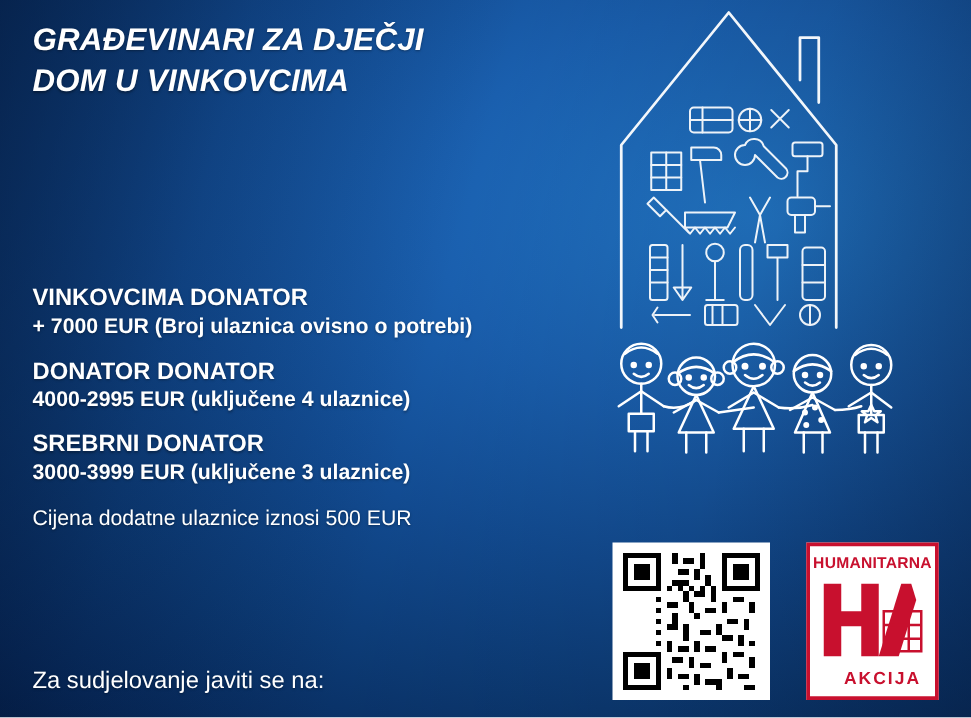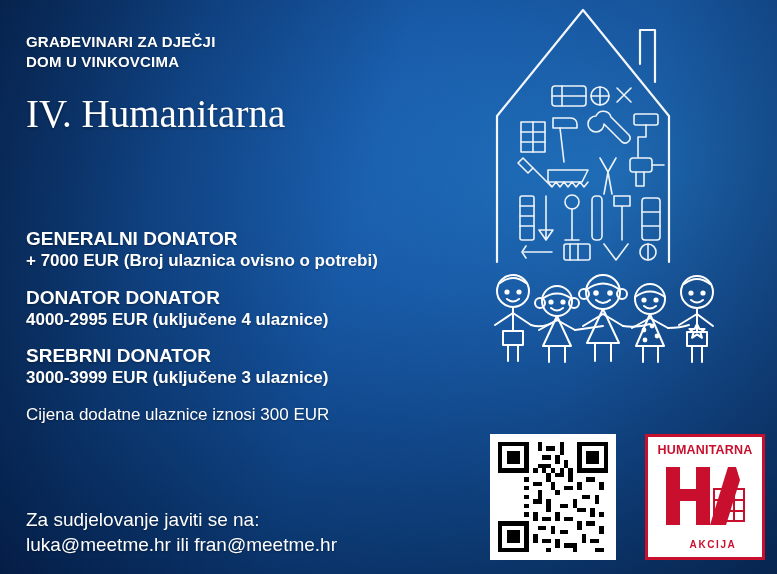--- a/index.html
+++ b/index.html
@@ -35,28 +35,29 @@
     z-index: 5;
   }
   .art-layer {
     z-index: 3;
   }
 
   
   .kicker {
     position: absolute;
     left: 26px;
-    top: 32px;
+    top: 16px;
     color: #ffffff;
     font-weight: bold;
-    font-size: 15px;
+    font-size: 25px;
     line-height: 1.32;
     letter-spacing: 0.2px;
     text-shadow: 0 1px 2px rgba(0,0,0,0.35);
     max-width: 330px;
+    font-style: italic;
   }
   .title {
     position: absolute;
     left: 26px;
     top: 90px;
     color: #ffffff;
     font-family: "Liberation Serif", serif;
     font-size: 39px;
     line-height: 1.24;
     font-weight: normal;
@@ -129,21 +130,21 @@
     top: 8px;
     width: 110px;
     height: 110px;
   }
 
   
   .logo-box {
     position: absolute;
     left: 645px;
     top: 434px;
-    width: 120px;
+    width: 106px;
     height: 126px;
     background: #ffffff;
     border: 3px solid #c8102e;
     box-sizing: border-box;
     z-index: 6;
   }
   .logo-top {
     position: absolute;
     top: 6px;
     left: 0;
@@ -155,21 +156,21 @@
     letter-spacing: 0.2px;
   }
   .logo-bottom {
     position: absolute;
     bottom: 7px;
     left: 16px;
     right: 0;
     text-align: center;
     color: #c8102e;
     font-weight: bold;
-    font-size: 10px;
+    font-size: 14px;
     letter-spacing: 1.6px;
   }
   .logo-mark {
     position: absolute;
     top: 26px;
     left: 50%;
     transform: translateX(-50%);
     width: 86px;
     height: 66px;
   }
@@ -302,42 +303,40 @@
   </div>
 
   <div class="layer text-layer">
 
     <div class="kicker">
       <div>GRAĐEVINARI ZA DJEČJI</div>
       <div>DOM U VINKOVCIMA</div>
     </div>
 
     <div class="title">
-      <div>IV. Humanitarna</div>
     </div>
 
     <div class="tiers">
       <div class="tier">
-        <div class="tier-name">GENERALNI DONATOR</div>
+        <div class="tier-name">VINKOVCIMA DONATOR</div>
         <div class="tier-detail">+ 7000  EUR (Broj ulaznica ovisno o potrebi)</div>
       </div>
       <div class="tier">
         <div class="tier-name">DONATOR DONATOR</div>
         <div class="tier-detail">4000-2995 EUR (uključene 4 ulaznice)</div>
       </div>
       <div class="tier">
         <div class="tier-name">SREBRNI DONATOR</div>
         <div class="tier-detail">3000-3999 EUR (uključene 3 ulaznice)</div>
       </div>
-      <div class="note">Cijena dodatne ulaznice iznosi 300 EUR</div>
+      <div class="note">Cijena dodatne ulaznice iznosi 500 EUR</div>
     </div>
 
     <div class="contact">
       <div class="contact-line">Za sudjelovanje javiti se na:</div>
-      <div class="contact-line">luka@meetme.hr ili fran@meetme.hr</div>
     </div>
   </div>
 
   <div class="qr-box">
     <svg class="qr-inner" viewBox="0 0 25 25" shape-rendering="crispEdges">
       <rect width="25" height="25" fill="#ffffff"></rect>
       <g fill="#000000">
 
         <rect x="0" y="0" width="7" height="1"></rect>
           <rect x="0" y="6" width="7" height="1"></rect>

